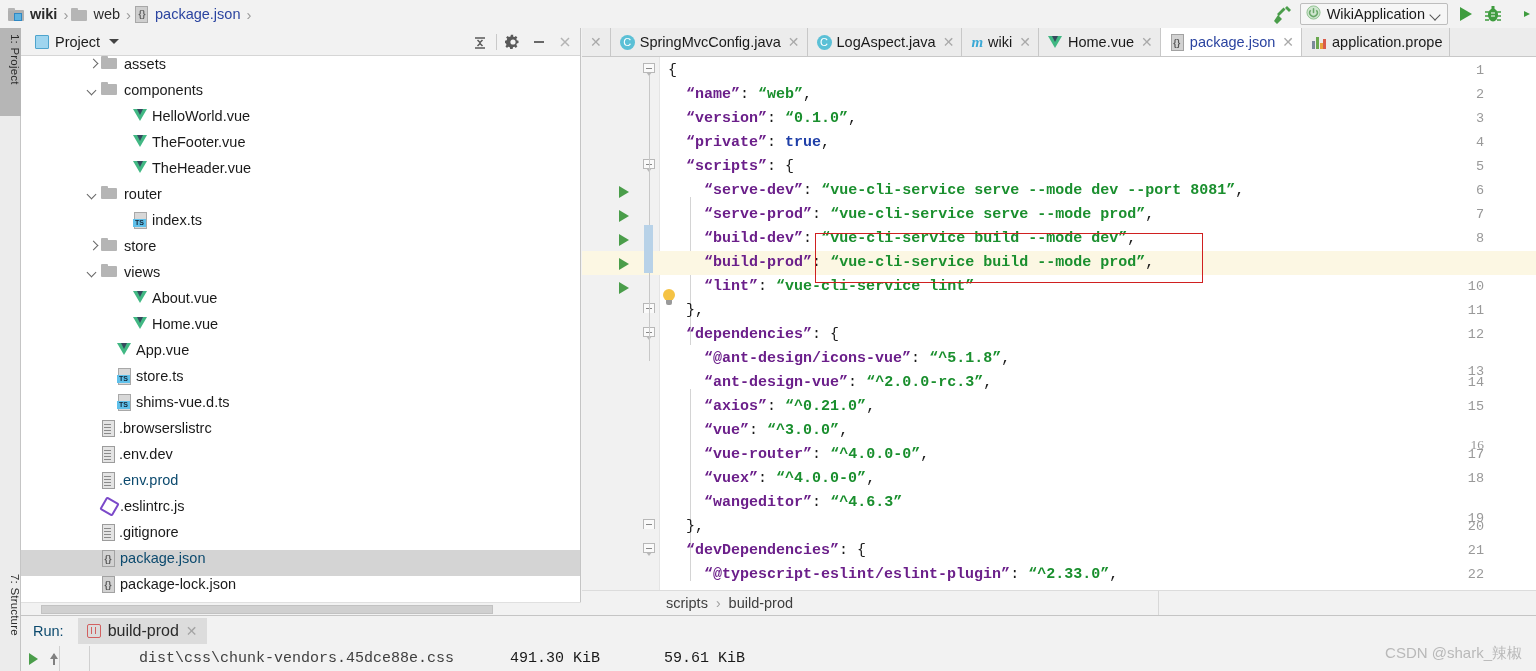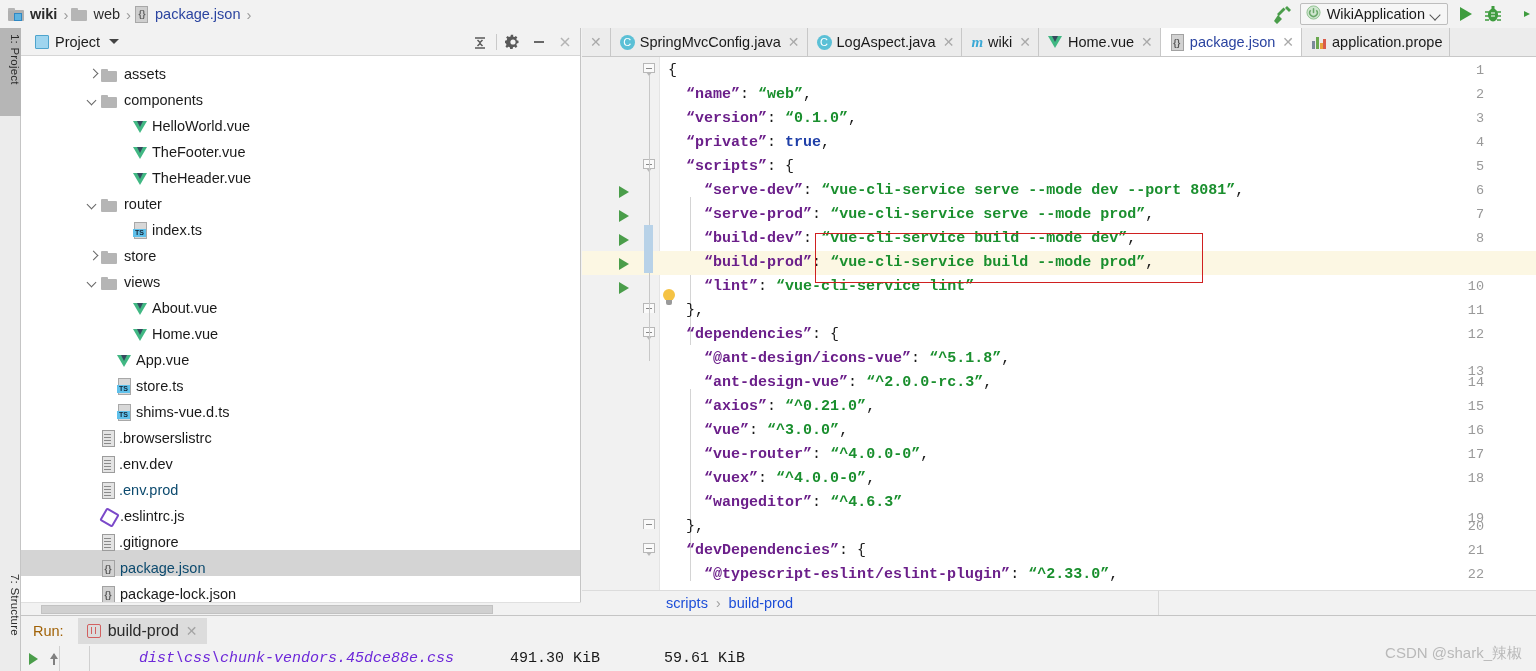--- a/index.html
+++ b/index.html
@@ -107,21 +107,21 @@
     content:""; position:absolute; left:1px; top:3px;
     border-left:5px solid transparent; border-right:5px solid transparent;
     border-top:5px solid #444;
   }
   .hdr-spacer { flex: 1 1 auto; }
   .hdr-ico { width: 26px; height: 26px; position: relative; }
   .hdr-divider { width: 1px; height: 16px; background: #c9c9c9; margin: 0 3px; }
 
   .tree { position: relative; height: 546px; overflow: hidden; font-size: 14.5px; }
   .trow {
-    height: 26px; display: flex; align-items: flex-end; white-space: nowrap;
+    height: 26px; display: flex; align-items: flex-start; white-space: nowrap;
     padding-right: 6px;
   }
   .trow.sel { background: #d4d4d4; }
   .tw { display: inline-block; }
   .arrow { width: 16px; height: 16px; position: relative; flex: 0 0 16px; }
   .arrow.r:before {
     content:""; position:absolute; left:5px; top:4px; width:6px; height:6px;
     border-right: 1.8px solid #666; border-top: 1.8px solid #666;
     transform: rotate(45deg);
   }
@@ -300,31 +300,31 @@
     width: 388px; height: 50px;
     border: 1.5px solid #d02020;
     pointer-events: none;
   }
 
   .bc-bar {
     position: absolute; left: 0; bottom: 0; width: 954px; height: 25px;
     background: #f2f2f2; border-top: 1px solid #dcdcdc;
     display: flex; align-items: center; padding-left: 84px; gap: 8px;
   }
-  .bc-txt { font-size: 14.5px; color: #1d4ed8; }
+  .bc-txt { font-size: 14.5px; color: #404040; }
   .bc-sep { color: #a0a0a0; font-size: 14px; }
   .bc-div { position:absolute; left: 576px; top: 0; width:1px; height:25px; background:#d8d8d8; }
 
   
   .runpanel {
     position: absolute; left: 21px; top: 615px; width: 1515px; height: 56px;
     background: #f2f2f2; border-top: 1px solid #c5c5c5;
   }
   .runhdr { height: 30px; display: flex; align-items: center; padding-left: 12px; }
-  .run-lbl { font-size: 14.5px; color: #a16207; margin-right: 14px; }
+  .run-lbl { font-size: 14.5px; color: #0c4a6e; margin-right: 14px; }
   .run-tab {
     display: flex; align-items: center; gap: 7px;
     height: 26px; padding: 0 9px; background: #dcdcdc;
   }
   .run-tab .x { color: #a4a4a4; font-size: 14px; }
   .stop-ico {
     width: 14px; height: 14px; border: 1.8px solid #d26060; border-radius: 2px;
     position: relative; flex: 0 0 14px;
   }
   .stop-ico:after {
@@ -347,21 +347,21 @@
     border-left:4.5px solid transparent; border-right:4.5px solid transparent;
     border-bottom:6px solid #808080;
   }
   .run-vdiv { position:absolute; left: 38px; top:0; width:1px; height:26px; background:#d0d0d0; }
   .run-vdiv2 { position:absolute; left: 68px; top:0; width:1px; height:26px; background:#d0d0d0; }
   .run-out {
     position: absolute; left: 118px; top: 0; height: 26px;
     display: flex; align-items: center;
     font: 15px/26px "Liberation Mono", monospace;
   }
-  .out-path { color: #6d28d9; font-style: italic; }
+  .out-path { color: #404040; }
   .out-size { color: #1a1a1a; }
 
   .watermark {
     position: absolute; right: 14px; bottom: 8px;
     font-size: 15px; color: #b9b9b9;
   }
 </style>
 </head>
 <body>
 
@@ -669,21 +669,21 @@
             <i class="box" style="border-bottom:none"></i>
           </div>
           <div class="lnum" style="top: 266px;">12</div>
           <div class="fold" style="top: 266px;">
             <i class="box"></i>
             <i class="tip"></i>
           </div>
           <div class="lnum" style="top: 290px; margin-top: 13px;">13</div>
           <div class="lnum" style="top: 314px;">14</div>
           <div class="lnum" style="top: 338px;">15</div>
-          <div class="lnum" style="top: 362px;">16</div>
+          <div class="lnum" style="top: 376px; font-family: Liberation Serif, serif;">16</div>
           <div class="lnum" style="top: 386px;">17</div>
           <div class="lnum" style="top: 410px;">18</div>
           <div class="lnum" style="top: 450px;">19</div>
           <div class="lnum" style="top: 458px;">20</div>
           <div class="fold" style="top: 458px;">
             <i class="box" style="border-bottom:none"></i>
           </div>
           <div class="lnum" style="top: 482px;">21</div>
           <div class="fold" style="top: 482px;">
             <i class="box"></i>

